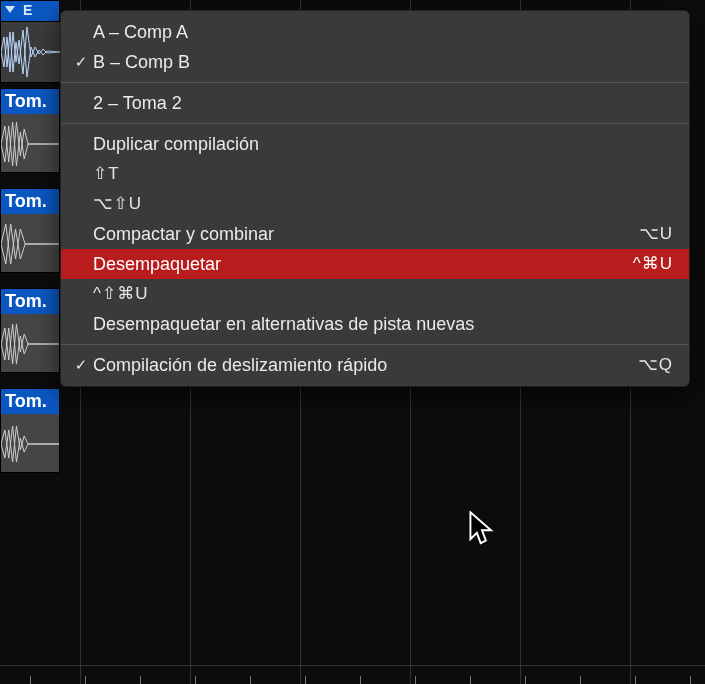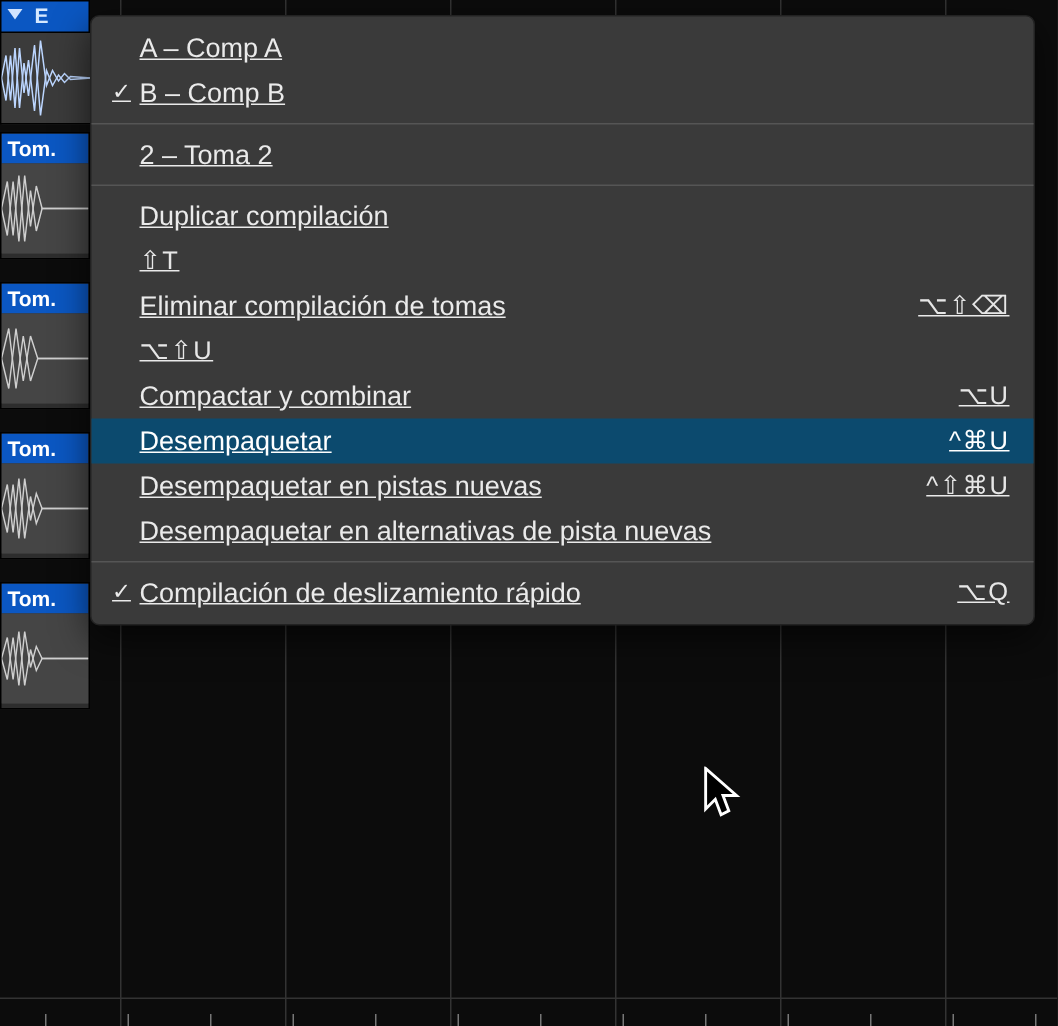--- a/index.html
+++ b/index.html
@@ -3,37 +3,37 @@
 <meta charset="utf-8">
 <style>
   html,body{margin:0;padding:0;background:#111;font-family:-apple-system,"Helvetica Neue",Helvetica,Arial,sans-serif;width:705px;height:684px;overflow:hidden;}
   .canvas{position:relative;width:705px;height:684px;background:#0c0c0c;}
   
   .grid{position:absolute;inset:0;}
   .vline{position:absolute;top:0;bottom:0;width:1px;background:#333;}
   .hline{position:absolute;left:0;right:0;height:1px;background:#333;}
   
   .take{position:absolute;left:0;width:60px;height:85px;border:1px solid #000;background:#2d2d2d;box-sizing:border-box;overflow:hidden;}
-  .take-header{background:#0b57c2;color:#fff;font-size:14px;font-weight:600;padding:2px 4px;}
+  .take-header{background:#0b57c2;color:#fff;font-size:18px;font-weight:600;padding:2px 4px;}
   .wave{position:relative;height:60px;background:#454545;}
   .wave svg{position:absolute;inset:0;width:100%;height:100%;}
   
   .topbar{position:absolute;left:0;top:0;width:60px;height:22px;background:#0b57c2;border:1px solid #000;box-sizing:border-box;}
   .topbar .tri{position:absolute;left:4px;top:5px;width:0;height:0;border-left:5px solid transparent;border-right:5px solid transparent;border-top:7px solid #d0e3ff;}
   .topbar .letter{position:absolute;left:22px;top:1px;color:#d7e9ff;font-size:14px;font-weight:600;}
   
   .topwave{position:absolute;left:0;top:22px;width:60px;height:60px;border-left:1px solid #000;border-right:1px solid #000;border-bottom:1px solid #000;background:#3b3b3b;}
   
   .menu{position:absolute;left:60px;top:10px;width:628px;background:#3a3a3a;border:1px solid #222;border-radius:6px;box-shadow:0 8px 24px rgba(0,0,0,0.6);padding:6px 0;color:#eaeaea;}
-  .item{display:flex;align-items:center;font-size:18px;line-height:30px;padding:0 16px 0 8px;text-decoration:underline;}
+  .item{display:flex;align-items:center;font-size:18px;line-height:30px;padding:0 16px 0 8px;}
   .item .chk{width:24px;text-align:center;font-size:15px;color:#eaeaea;}
   .item .lbl{flex:1;}
   .item .sc{color:#e6e6e6;font-size:17px;letter-spacing:1px;white-space:nowrap;}
   .sep{height:1px;background:#555;margin:5px 0;}
-  .hl{background:#0c4a6e;color:#fff;}
+  .hl{background:#b91c1c;color:#fff;}
   .hl .sc{color:#fff;}
   
   .cursor{position:absolute;pointer-events:none;}
   .cursor svg{width:28px;height:36px;}
   
   .ruler{position:absolute;left:0;right:0;bottom:0;height:14px;}
   .tick{position:absolute;bottom:0;width:1px;height:8px;background:#777;}
 </style>
 </head>
 <body>
@@ -129,40 +129,34 @@
           <span class="chk"></span>
           <span class="lbl">Duplicar compilación</span>
           <span class="sc"></span>
         </div>
         <div class="item">
           <span class="chk"></span>
           <span class="sc">⇧T</span>
         </div>
         <div class="item">
           <span class="chk"></span>
-          <span class="lbl">Eliminar compilación de tomas</span>
-          <span class="sc">⌥⇧⌫</span>
-        </div>
-        <div class="item">
-          <span class="chk"></span>
           <span class="sc">⌥⇧U</span>
         </div>
         <div class="item">
           <span class="chk"></span>
           <span class="lbl">Compactar y combinar</span>
           <span class="sc">⌥U</span>
         </div>
         <div class="item hl">
           <span class="chk"></span>
           <span class="lbl">Desempaquetar</span>
           <span class="sc">^⌘U</span>
         </div>
         <div class="item">
           <span class="chk"></span>
-          <span class="lbl">Desempaquetar en pistas nuevas</span>
           <span class="sc">^⇧⌘U</span>
         </div>
         <div class="item">
           <span class="chk"></span>
           <span class="lbl">Desempaquetar en alternativas de pista nuevas</span>
           <span class="sc"></span>
         </div>
       </div>
     <div class="sep"></div>
     <div id="sec4">

